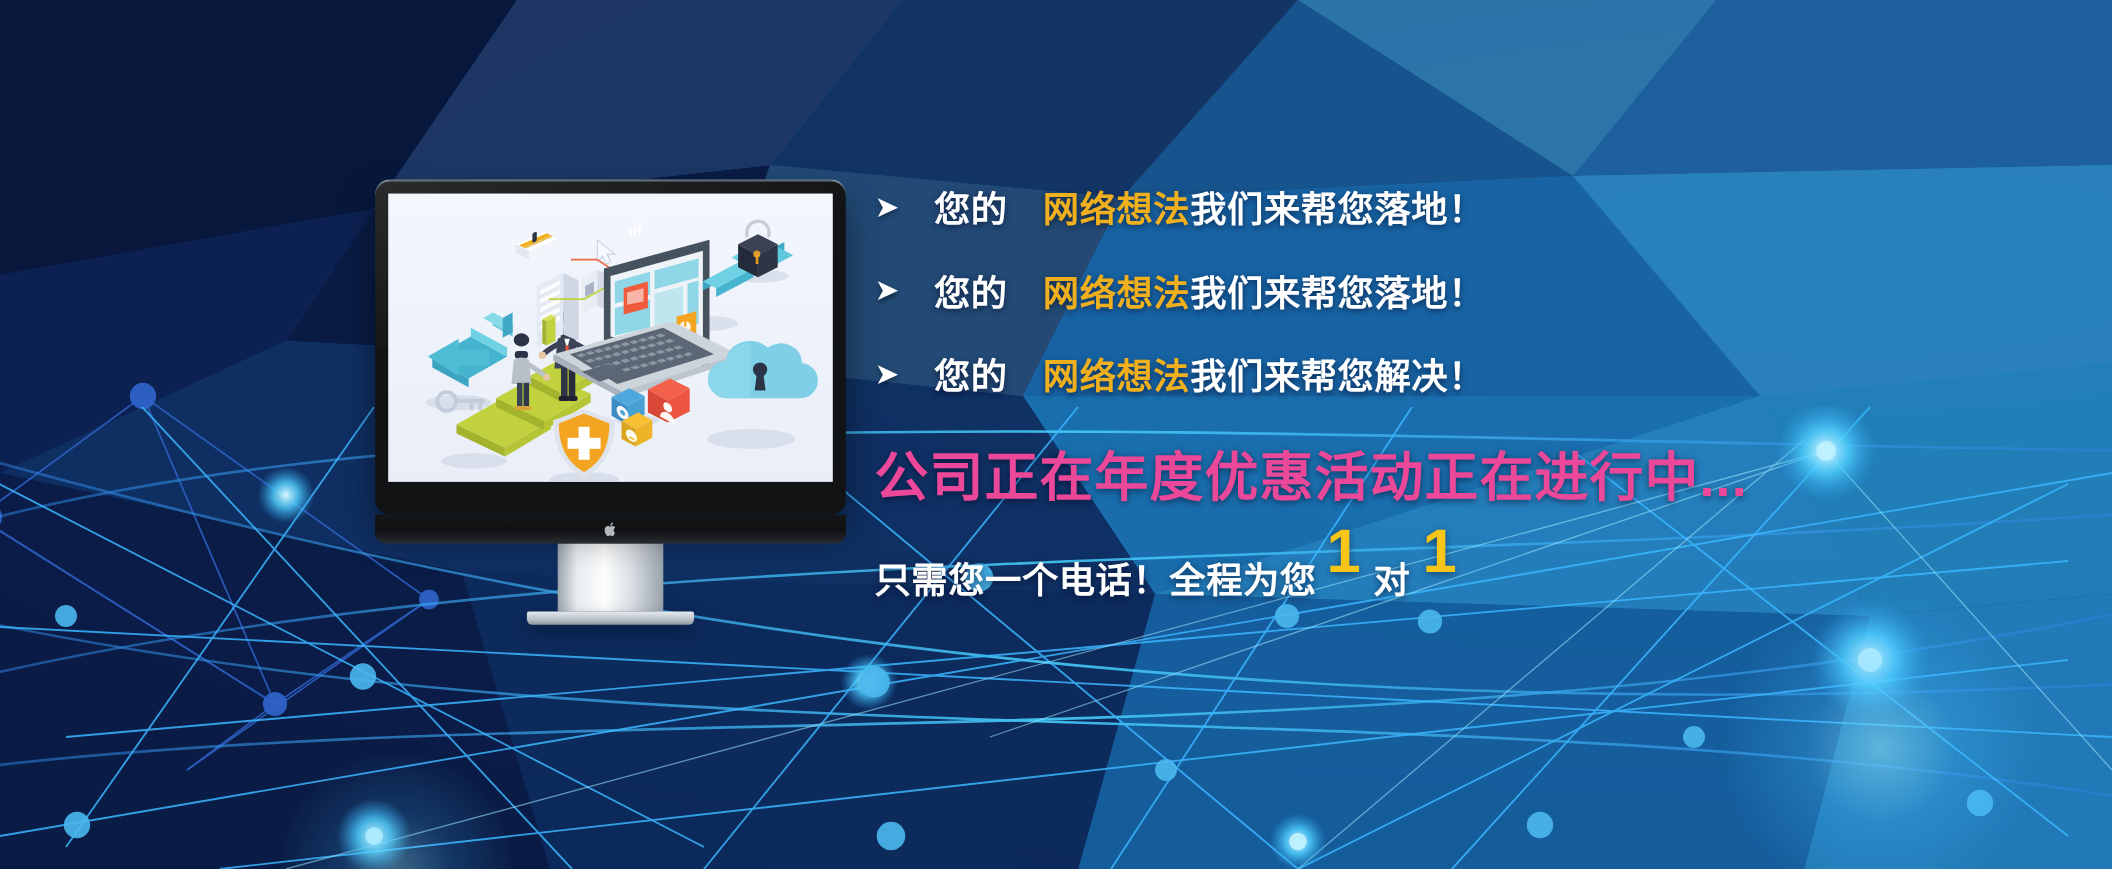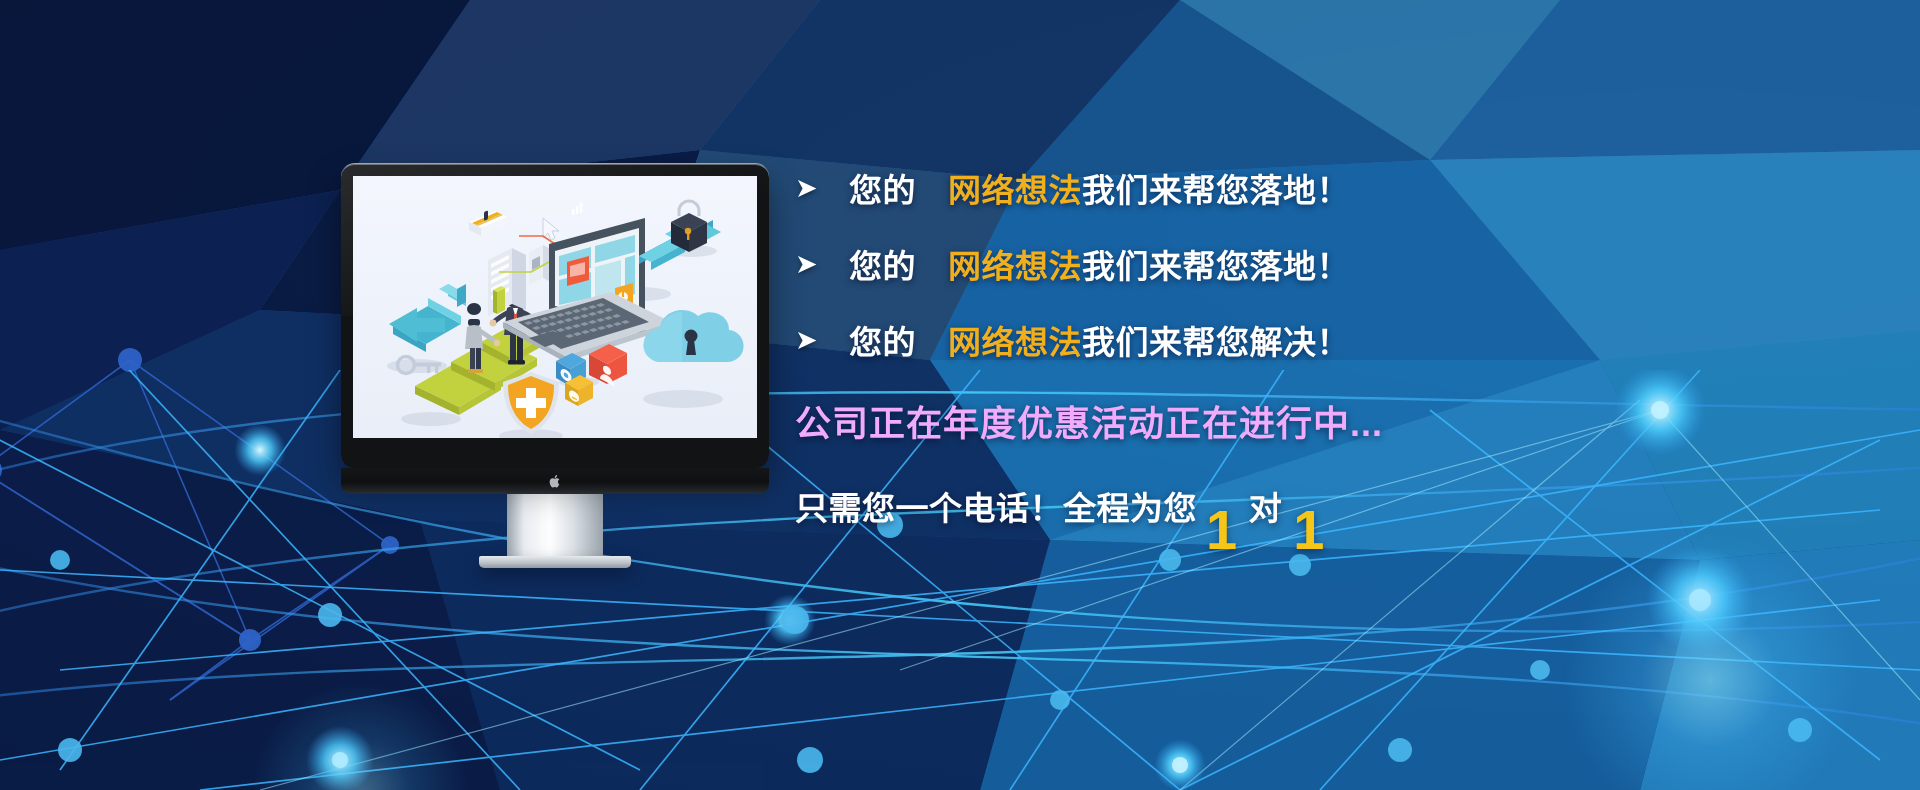--- a/index.html
+++ b/index.html
@@ -51,27 +51,27 @@
   .arrow{
     width:34px;font-size:27px;line-height:1;color:#ffffff;flex:0 0 34px;
     text-shadow:0 2px 5px rgba(0,0,0,.45);margin-right:20px;
   }
   .bl-text{
     font-size:33px;font-weight:bold;color:#ffffff;letter-spacing:.5px;
     text-shadow:0 2px 6px rgba(0,4,30,.55);white-space:nowrap;
   }
   .hl{color:#f0b01e;margin-left:32px;}
   .promo{
-    margin-top:16px;font-size:36px;font-weight:bold;color:#f0abfc;
+    margin-top:16px;font-size:49px;font-weight:bold;color:#ec4899;
     letter-spacing:1px;text-shadow:0 2px 7px rgba(0,4,30,.55);white-space:nowrap;
   }
   .cta{
     margin-top:36px;font-size:33px;font-weight:bold;color:#ffffff;
     letter-spacing:.5px;text-shadow:0 2px 7px rgba(0,4,30,.55);
-    white-space:nowrap;display:flex;align-items:flex-end;
+    white-space:nowrap;display:flex;align-items:flex-start;
   }
   .big1{font-size:56px;font-weight:bold;color:#f5c518;line-height:0;
     padding:0 9px;text-shadow:0 2px 7px rgba(0,4,30,.45);}
   .cta .mid{padding:0 2px;}
 </style>
 </head>
 <body>
 
 <div class="stage">
 

